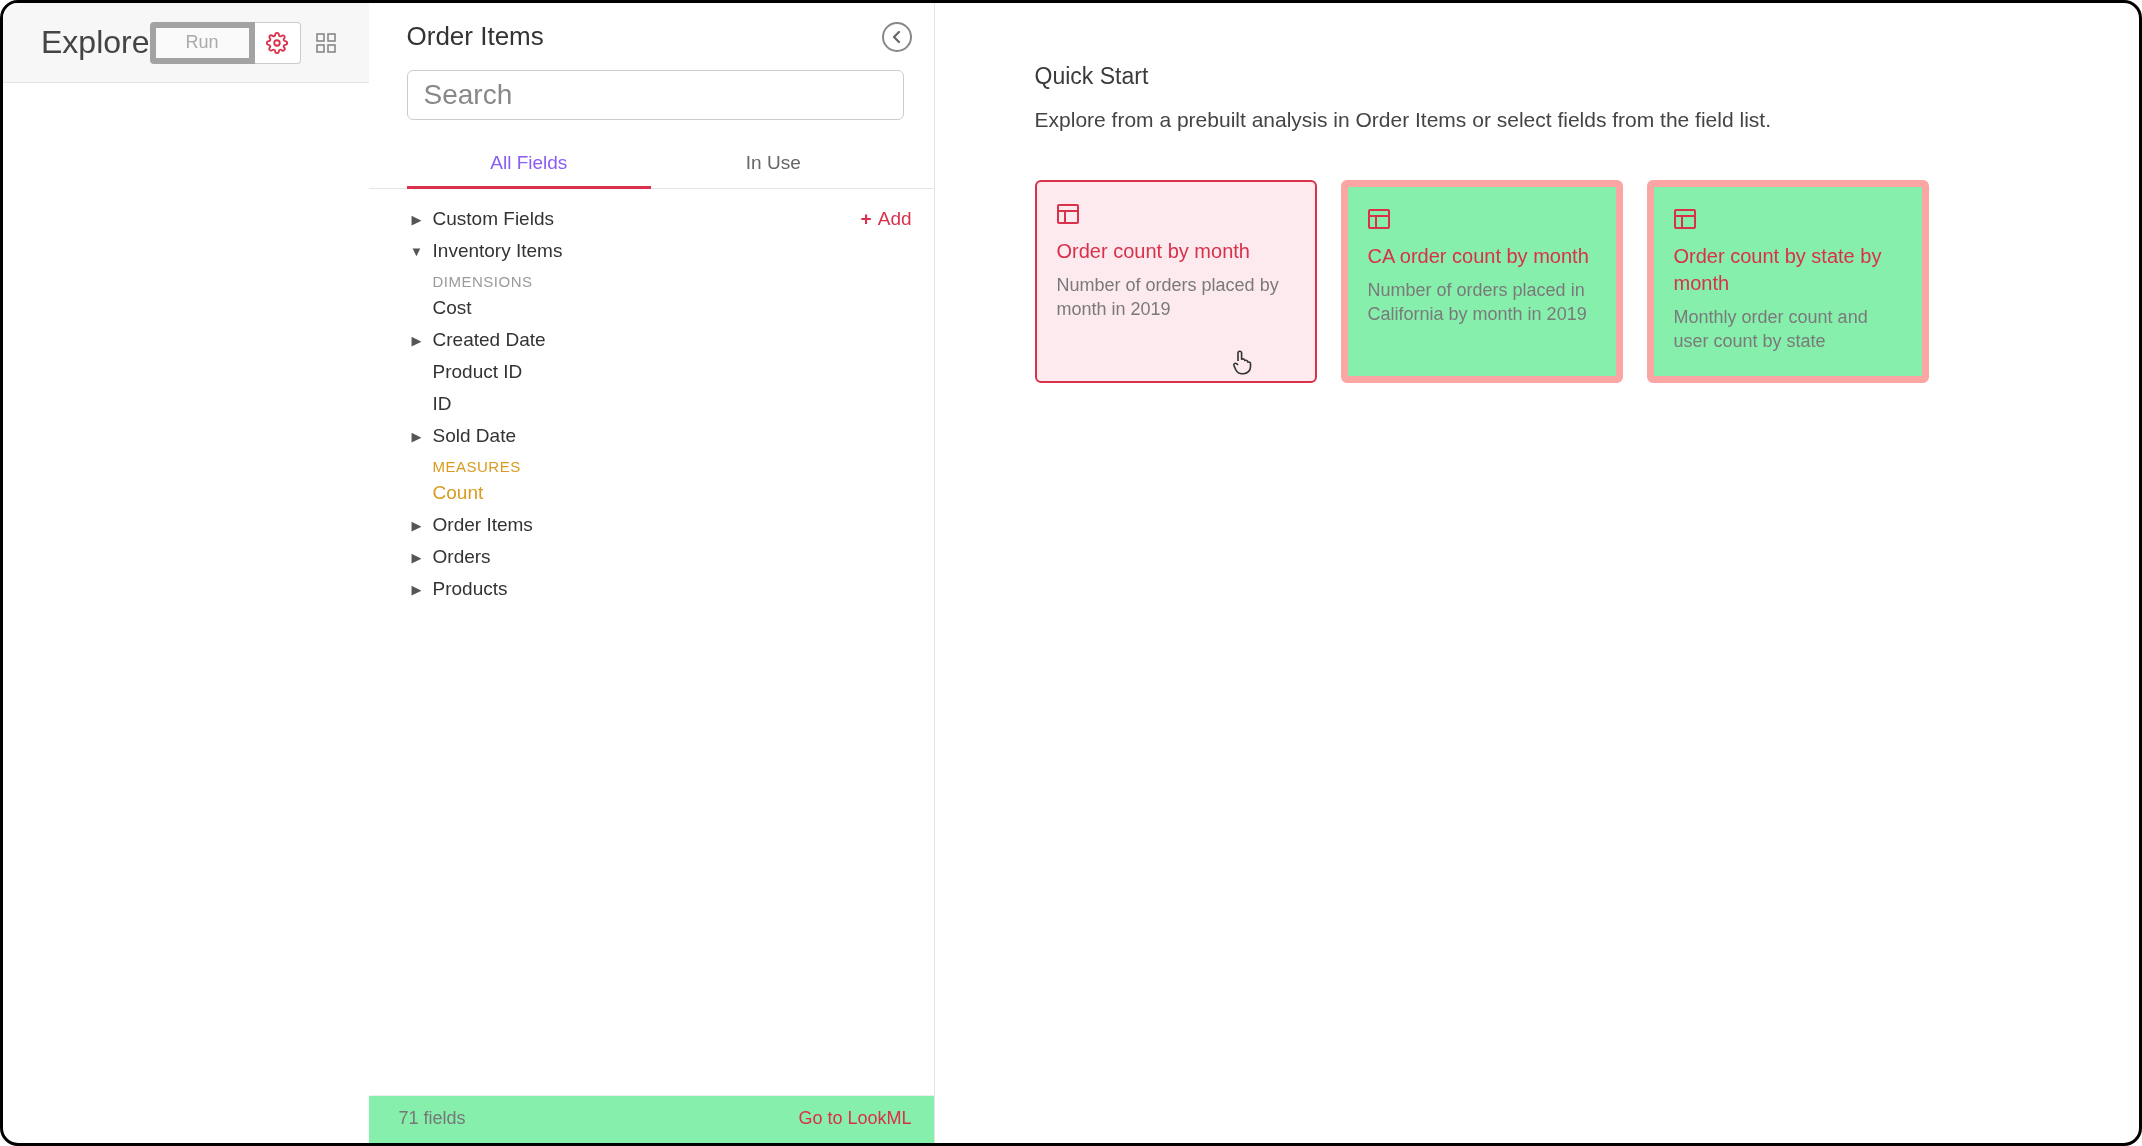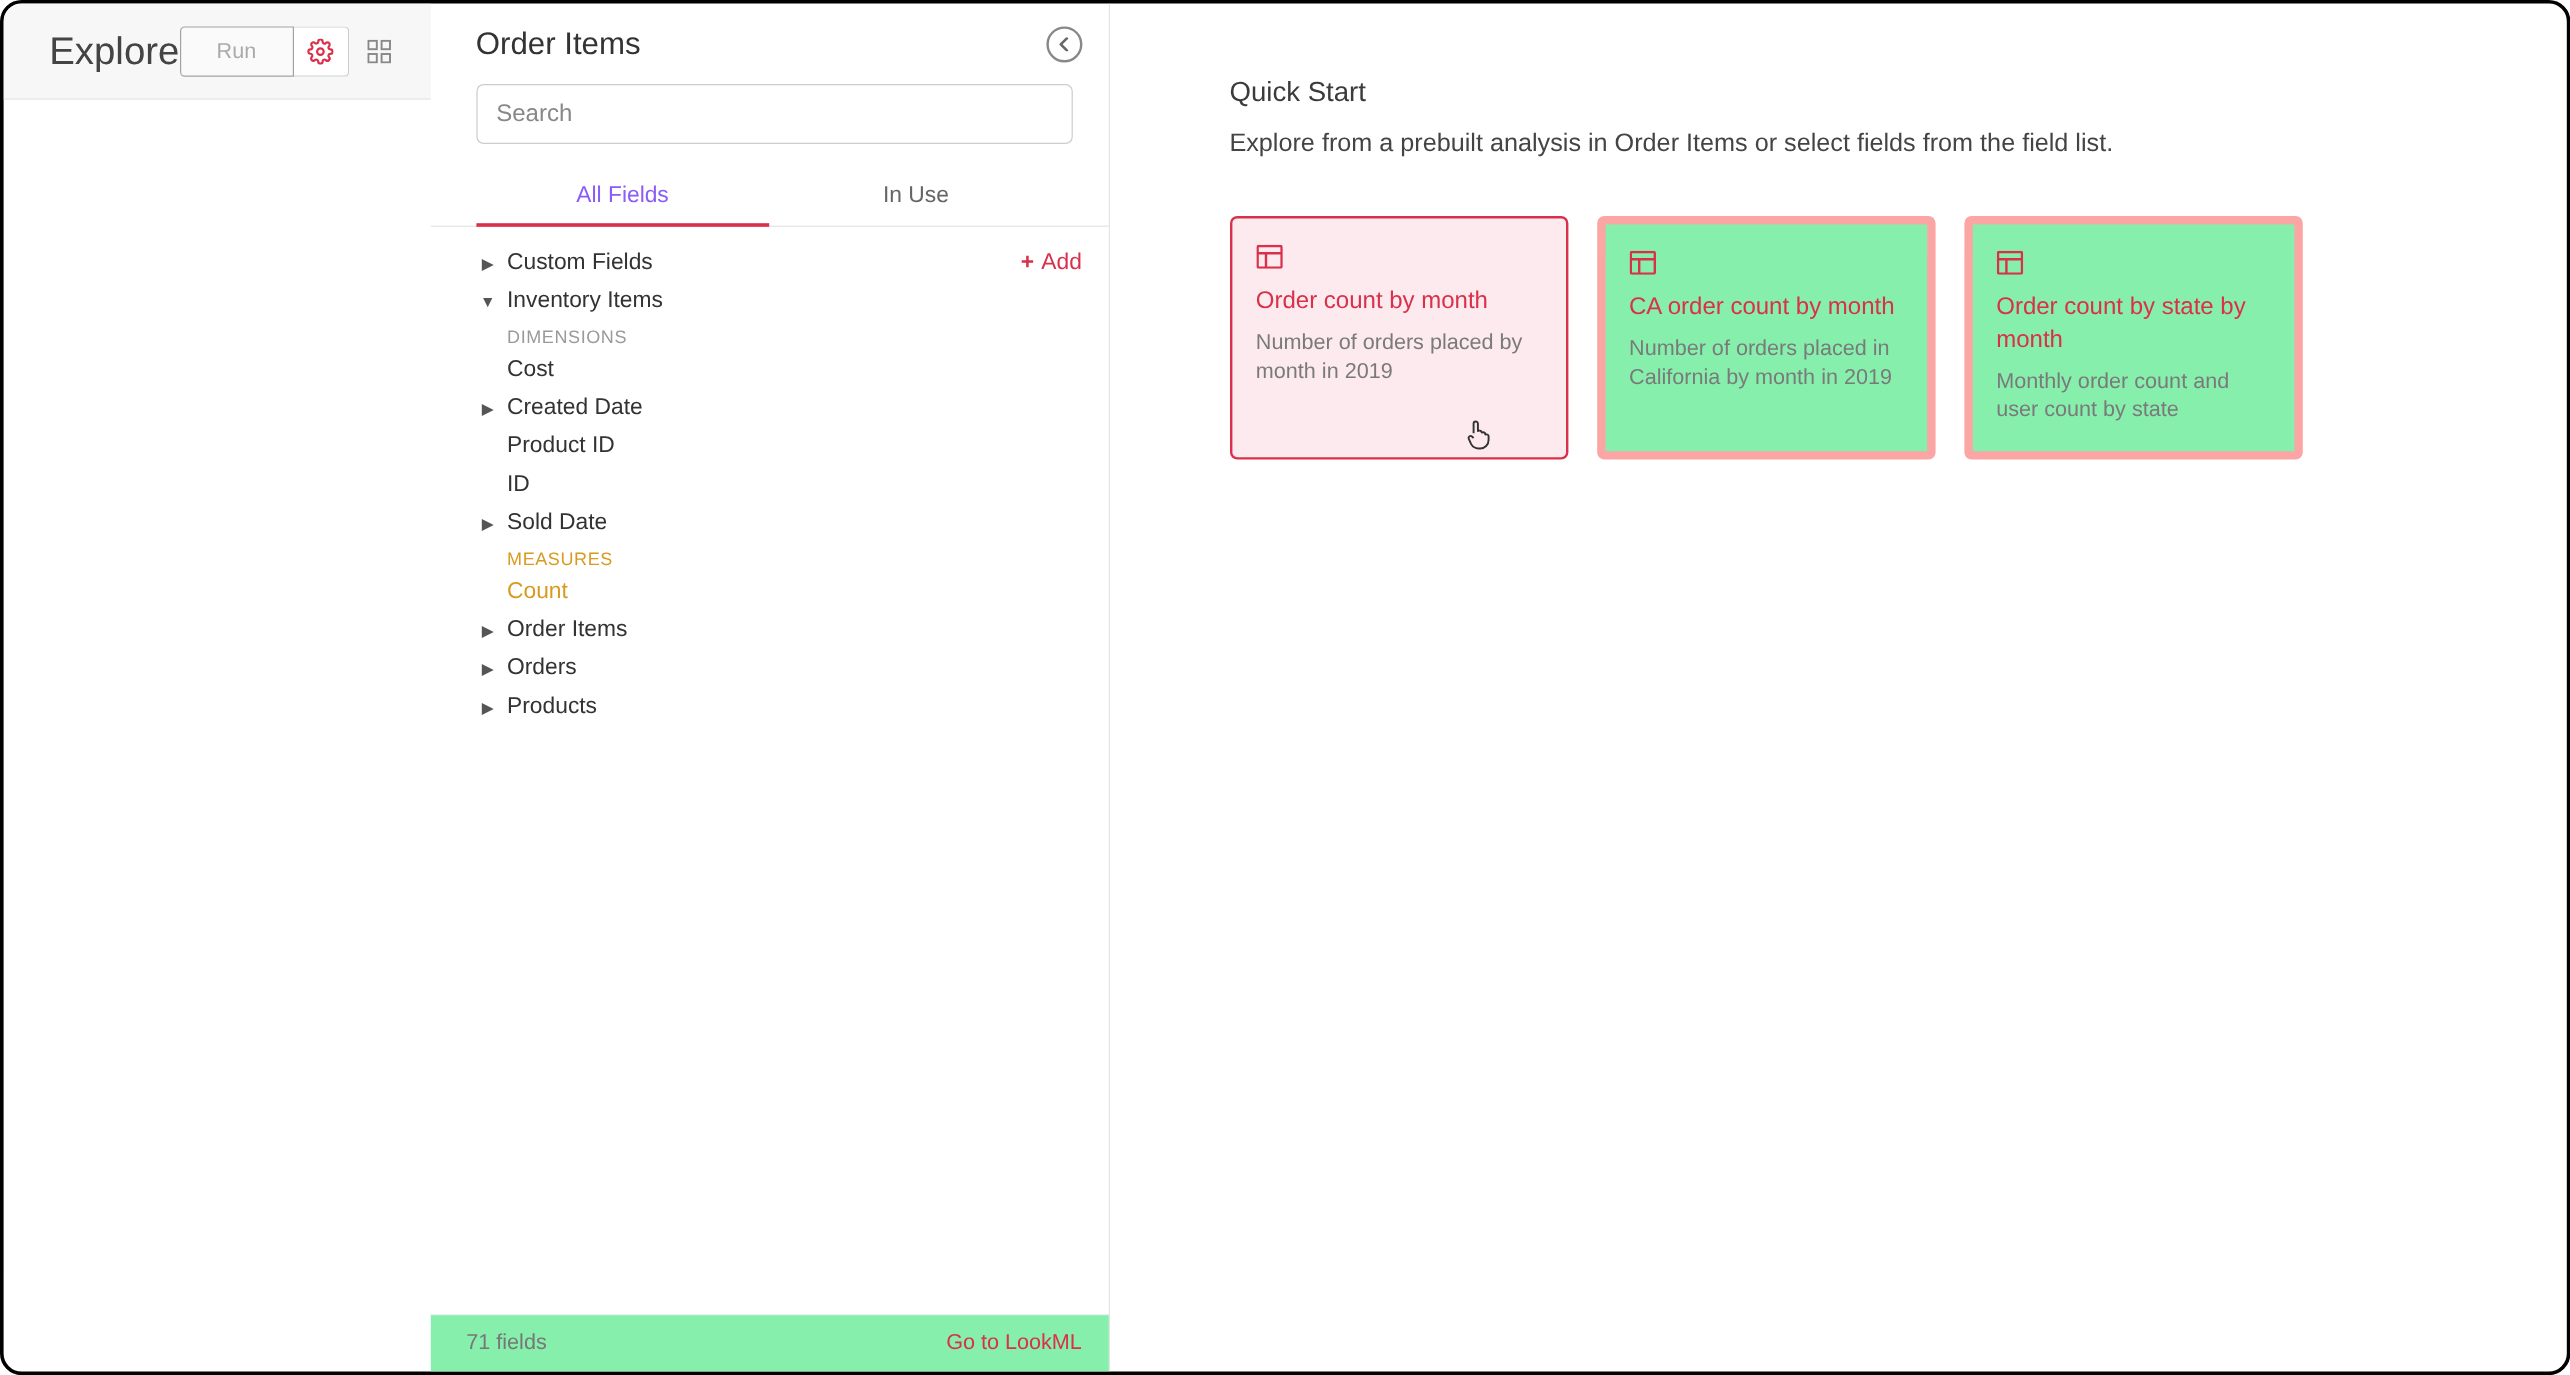--- a/index.html
+++ b/index.html
@@ -33,21 +33,21 @@
     color: #444;
   }
   .topbar-actions {
     display: flex;
     align-items: center;
     gap: 0;
   }
   .run-btn {
     height: 42px;
     padding: 0 30px;
-    border: 1px solid #a3a3a3;
+    border: 6px solid #a3a3a3;
     background: #fafafa;
     color: #aaa;
     font-size: 18px;
     border-radius: 4px 0 0 4px;
     cursor: default;
   }
   .gear-btn {
     height: 42px;
     width: 46px;
     border: 1px solid #ccc;
@@ -99,21 +99,21 @@
     cursor: pointer;
     color: #666;
   }
   .search-wrap { padding: 8px 30px 10px 38px; }
   .search-input {
     width: 100%;
     height: 50px;
     border: 1px solid #ccc;
     border-radius: 6px;
     padding: 0 16px;
-    font-size: 20px;
+    font-size: 28px;
     color: #444;
   }
   .search-input::placeholder { color: #888; }
   .tabs {
     display: flex;
     padding: 12px 38px 0 38px;
     border-bottom: 1px solid #e4e4e4;
   }
   .tab {
     flex: 1;

